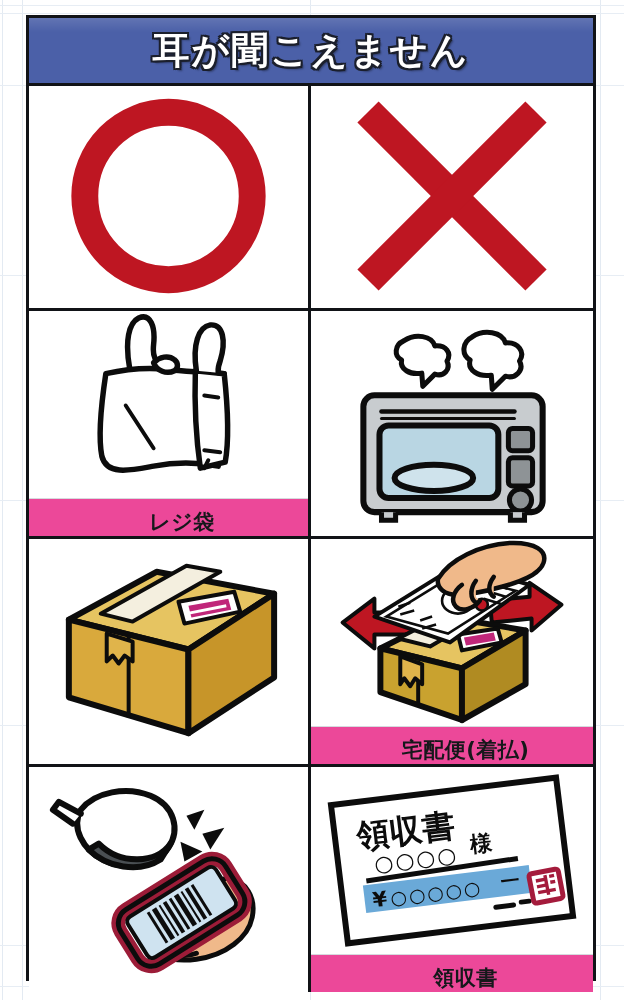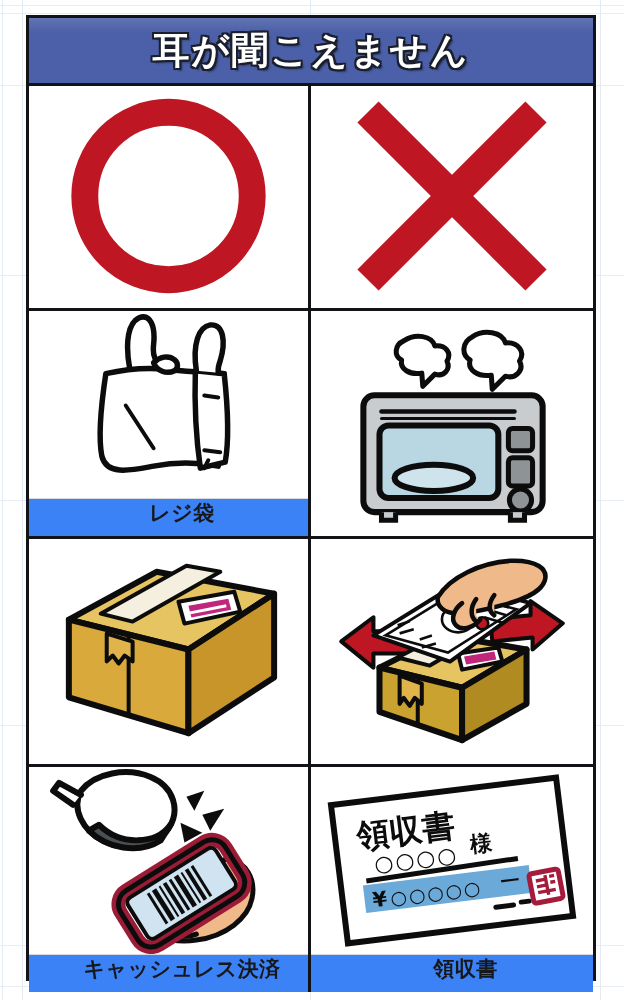--- a/index.html
+++ b/index.html
@@ -62,22 +62,22 @@
     position:relative;background:#fff;box-sizing:border-box;
   }
   .cell:last-child{border-right:none;}
 
   .art{flex:1 1 auto;position:relative;min-height:0;overflow:hidden;}
   .art svg{position:absolute;inset:0;width:100%;height:100%;}
 
   .caption{
     flex:0 0 37px;height:37px;
     border-top:1px solid #d6dade;
-    display:flex;align-items:flex-start;justify-content:center;
-    background:#3b82f6;
+    display:flex;align-items:flex-end;justify-content:center;
+    background:#ec4899;
     padding-left:27px;
   }
   .caption-text{
     font-size:21px;font-weight:700;color:#16181b;letter-spacing:.5px;
     font-family:"DejaVu Sans","Liberation Sans",sans-serif;
     white-space:nowrap;
   }
 </style>
 </head>
 <body>
@@ -263,20 +263,23 @@
           <g fill="#f0b98a" stroke="#0c0c0c" stroke-width="4.5" stroke-linejoin="round" stroke-linecap="round">
             <path d="M126 40 C138 20 168 6 198 4 C224 3 236 12 232 24
                      C228 36 206 44 190 48 C176 52 156 56 144 56
                      C134 56 124 50 126 40 Z"></path>
             <path d="M150 46 C142 52 138 62 144 68 C150 74 162 70 168 62"></path>
             <path d="M164 42 C158 50 158 60 164 64"></path>
             <path d="M182 38 C176 46 176 54 182 58"></path>
           </g>
         </svg>
       </div>
+      <div class="caption">
+        <span class="caption-text">宅配便(着払)</span>
+      </div>
     </div>
 
   </div>
 
   <div class="row r-items">
 
     <div class="cell">
       <div class="art">
         <svg viewBox="0 0 280 188" preserveAspectRatio="xMidYMid meet">
 
@@ -314,23 +317,20 @@
               <rect x="139" y="110" width="4" height="36"></rect>
               <rect x="146" y="110" width="3" height="36"></rect>
               <rect x="152" y="110" width="5" height="36"></rect>
               <rect x="160" y="110" width="2" height="36"></rect>
               <rect x="165" y="110" width="4" height="36"></rect>
               <rect x="172" y="110" width="3" height="36"></rect>
             </g>
           </g>
         </svg>
       </div>
-      <div class="caption">
-        <span class="caption-text">キャッシュレス決済</span>
-      </div>
     </div>
 
     <div class="cell">
       <div class="art">
         <svg viewBox="0 0 280 188" preserveAspectRatio="xMidYMid meet">
 
           <g transform="rotate(-7 140 94)">
             <rect x="26" y="24" width="228" height="140" fill="#ffffff" stroke="#0c0c0c" stroke-width="6"></rect>
 
             <text x="48" y="70" font-family="'DejaVu Sans','Liberation Sans',sans-serif" font-size="33" font-weight="700" fill="#0c0c0c">領収書</text>

